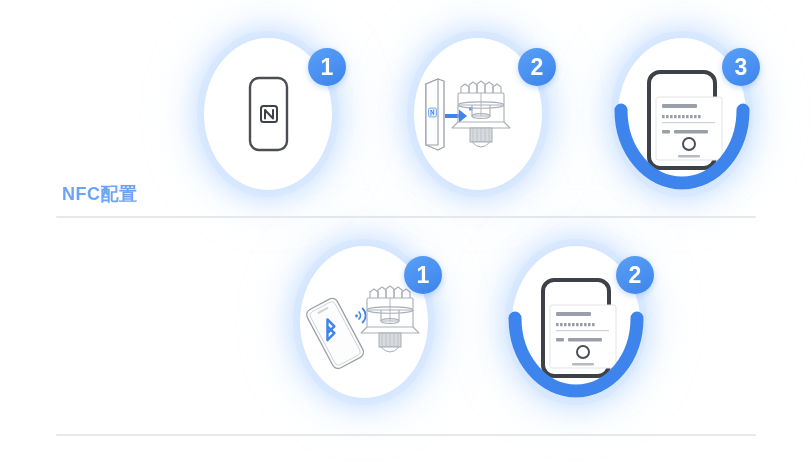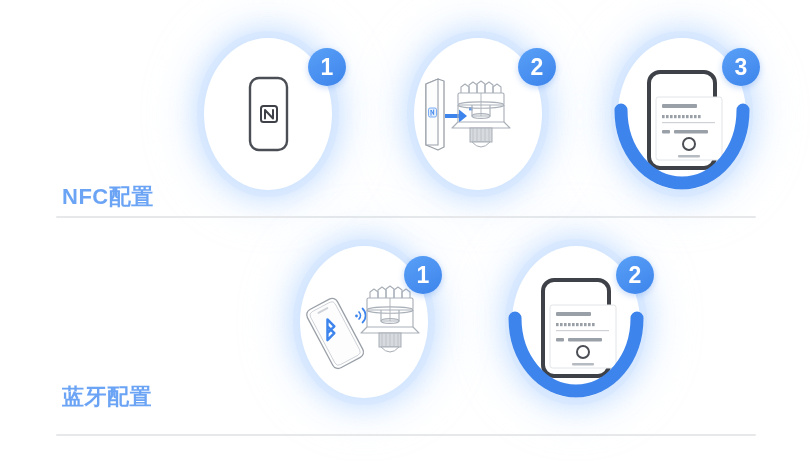--- a/index.html
+++ b/index.html
@@ -14,21 +14,21 @@
   #sec-nfc{ top:0; height:222px; }
   #sec-ble{ top:222px; height:222px; }
 
   .divider{
     position:absolute; left:56px; width:700px; height:2px;
     background:#e6e8ea; border-radius:1px;
   }
 
   .section-label{
     position:absolute;
-    font-size:22px; font-weight:700;
+    font-size:18px; font-weight:700;
     color:#6ca4f5;
     letter-spacing:.5px;
     white-space:nowrap;
   }
 
   
   .step{
     position:absolute;
     width:128px; height:152px;
   }
@@ -157,21 +157,20 @@
     </div>
 
     <div class="badge" style="left:104px; top:10px;">3</div>
   </div>
 
   <div class="divider" style="top:216px;"></div>
 </div>
 
 <div class="section" id="sec-ble">
 
-  <div class="section-label" style="left:62px; top:160px;">蓝牙配置</div>
 
   <div class="step" style="left:300px; top:24px;">
     <div class="bubble"></div>
     <div class="art">
       <svg width="128" height="152" viewBox="0 0 128 152">
 
         <g transform="rotate(-28 40 86)">
           <rect x="18" y="52" width="34" height="66" rx="6" fill="#fff" stroke="#9aa0a8" stroke-width="1.3"></rect>
           <rect x="21" y="55" width="28" height="60" rx="4" fill="#fdfdfe" stroke="#c8ccd2" stroke-width=".8"></rect>
           <rect x="29" y="58" width="12" height="2" rx="1" fill="#cfd3d8"></rect>

